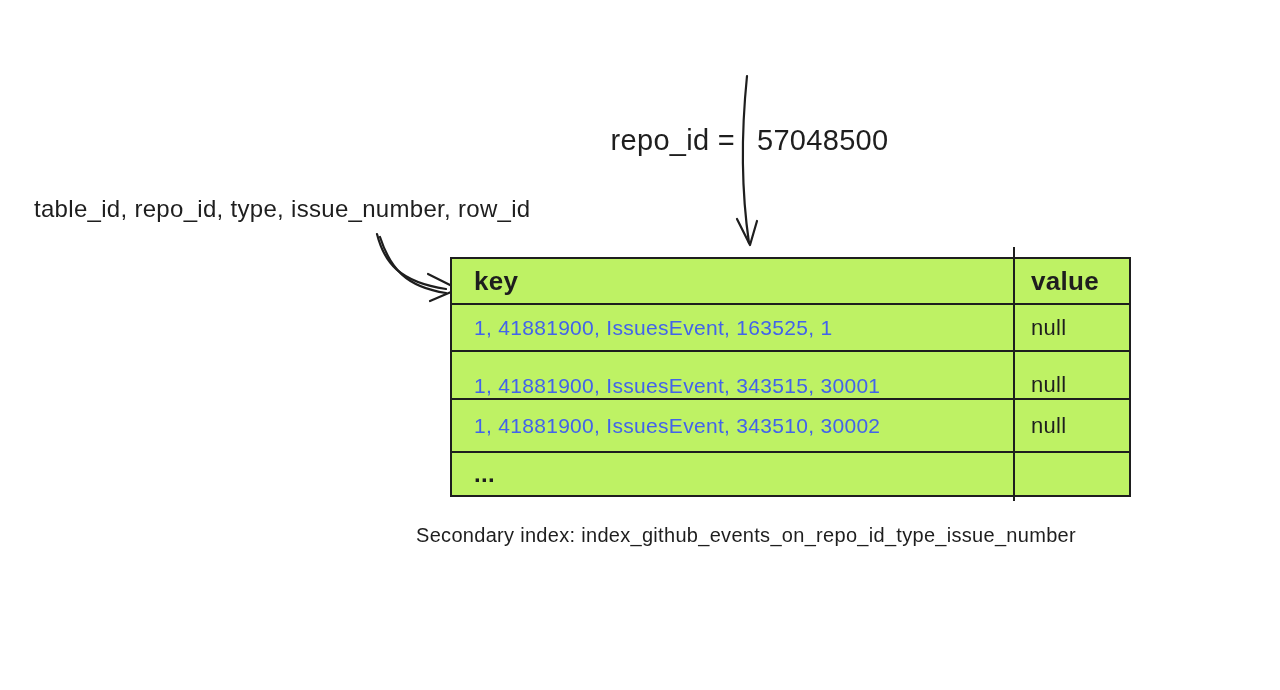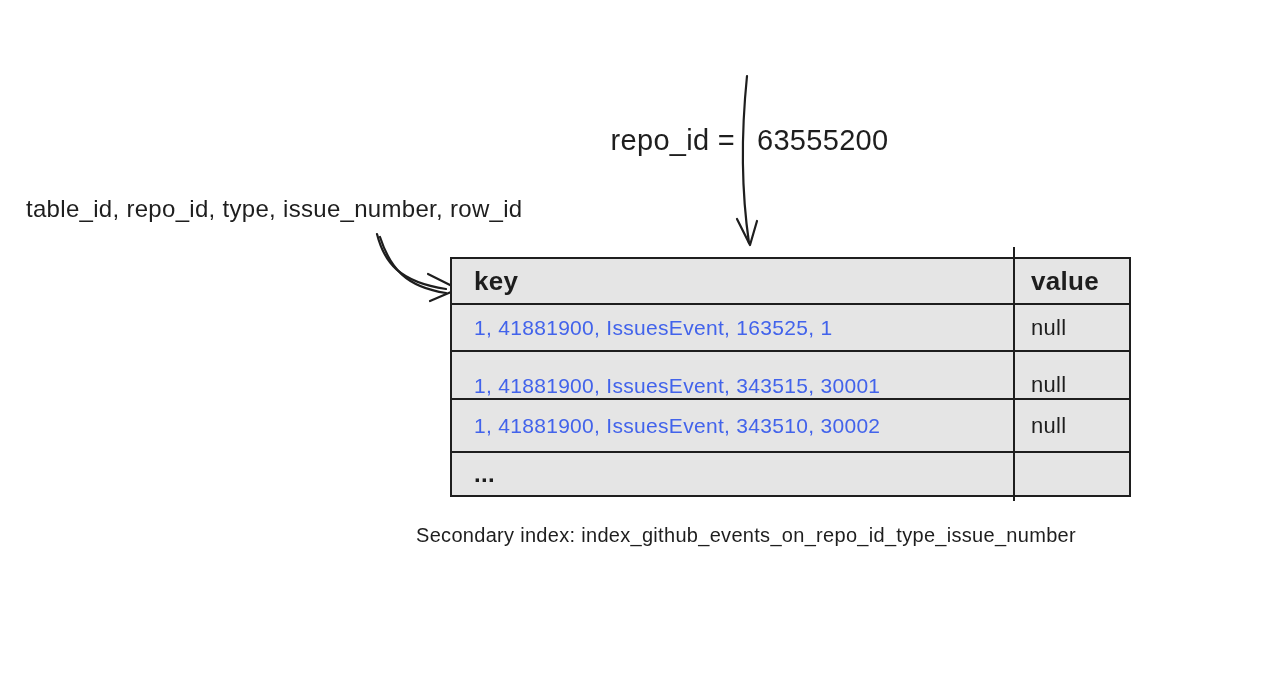--- a/index.html
+++ b/index.html
@@ -41,35 +41,35 @@
     width: 215px;
     text-align: right;
     font-size: 29px;
   }
   .filter-value {
     left: 757px;
     top: 124px;
     font-size: 29px;
   }
   .index-columns {
-    left: 26px;
+    left: 34px;
     top: 195px;
     font-size: 24px;
   }
   .idx-table {
     position: absolute;
     left: 450px;
     top: 257px;
     width: 681px;
   }
   .trow {
     display: flex;
     box-sizing: border-box;
     border: 2px solid #1e1e1e;
-    background: #e5e5e5;
+    background: #bef264;
     align-items: center;
   }
   .trow + .trow { margin-top: -2px; }
   .trow:nth-child(1) { height: 48px; }
   .trow:nth-child(2) { height: 49px; }
   .trow:nth-child(3) { height: 50px; align-items: flex-end; }
   .trow:nth-child(4) { height: 55px; }
   .trow:nth-child(5) { height: 46px; }
   .cell {
     white-space: nowrap;
@@ -135,21 +135,21 @@
       <polyline points="737,219 750,245 757,221"></polyline>
     </g>
     <g>
       <path d="M 377 234 C 384 262 399 282 446 289"></path>
       <path d="M 380 237 C 390 268 406 287 446 293"></path>
       <polyline points="428,274 458,289 430,301"></polyline>
     </g>
   </svg>
 
   <div class="txt filter-field">repo_id =</div>
-  <div class="txt filter-value">63555200</div>
+  <div class="txt filter-value">57048500</div>
 
   <div class="txt index-columns">table_id, repo_id, type, issue_number, row_id</div>
 
   <div class="idx-table">
     <div class="trow head">
       <div class="cell key">key</div>
       <div class="cell val">value</div>
     </div>
     <div class="trow">
       <div class="cell key">1, 41881900, IssuesEvent, 163525, 1</div>

